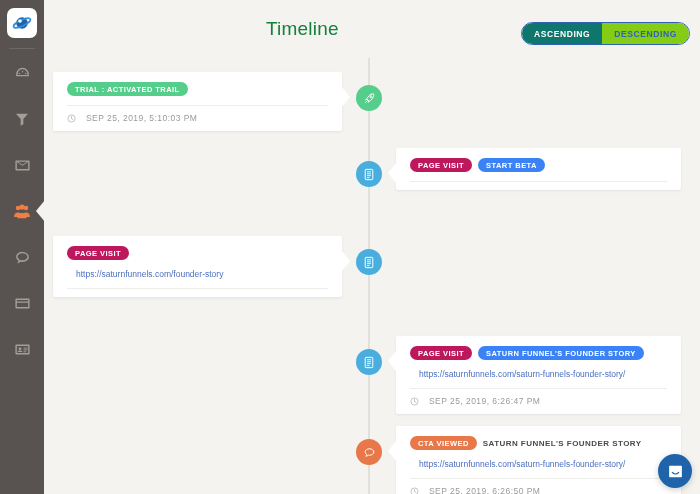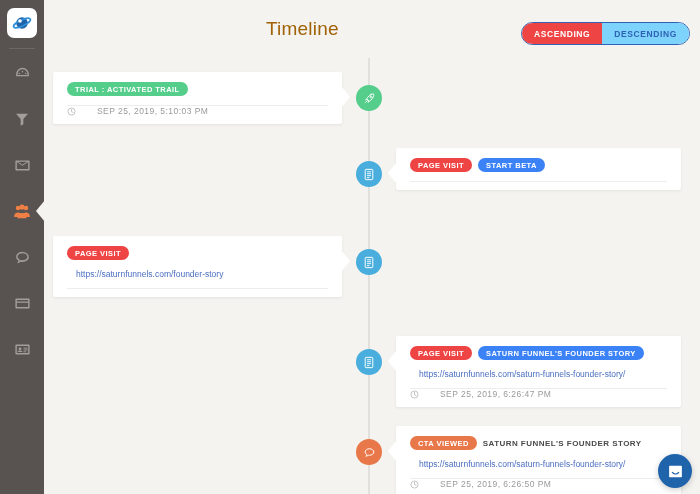--- a/index.html
+++ b/index.html
@@ -47,36 +47,36 @@
   
   .main{
     position:absolute; left:44px; top:0; right:0; bottom:0;
     background:#f4f3ef; overflow:hidden;
   }
   .header{
     height:58px; position:relative;
   }
   .page-title{
     position:absolute; left:222px; top:18px;
-    font-size:19px; color:#a16207; font-weight:400;
+    font-size:19px; color:#15803d; font-weight:400;
     letter-spacing:0.2px;
   }
   .sort-toggle{
     position:absolute; right:10px; top:22px;
     display:flex; height:23px;
     border:1px solid #2f62b5; border-radius:12px; overflow:hidden;
     background:#fff;
   }
   .sort-btn{
     font-size:8.5px; font-weight:bold; letter-spacing:0.6px;
     display:flex; align-items:center; justify-content:center;
-    padding:0 12px; color:#2f62b5; background:#7dd3fc;
+    padding:0 12px; color:#2f62b5; background:#84cc16;
     cursor:pointer; white-space:nowrap;
   }
-  .sort-btn.active{ background:#ef4444; color:#fff;text-align:center; }
+  .sort-btn.active{ background:#0f766e; color:#fff;text-align:center; }
 
   
   .timeline{ position:relative; height:436px; }
   .spine{
     position:absolute; left:324px; top:0; width:2px; height:436px;
     background:#e2e0db;
   }
   .row{ position:absolute; left:0; right:0; }
   .node{
     position:absolute; left:312px; width:26px; height:26px;
@@ -114,36 +114,36 @@
   }
 
   .badges{ display:flex; align-items:center; gap:6px; flex-wrap:nowrap; }
   .badge{
     display:inline-flex; align-items:center;
     height:14px; padding:0 8px; border-radius:8px;
     font-size:7.5px; font-weight:bold; color:#fff;
     letter-spacing:0.45px; white-space:nowrap;
   }
   .badge.green{ background:#55cd8b; }
-  .badge.lightblue{ background:#ef4444; }
+  .badge.lightblue{ background:#be185d; }
   .badge.darkblue{ background:#3b82f6; }
   .badge.orange{ background:#e8784a; }
   .plain-title{
     font-size:8px; font-weight:bold; color:#4b4b4b;
     letter-spacing:0.45px; white-space:nowrap;
   }
 
   .url{
     display:block; margin-top:9px; margin-left:9px;
     font-size:8.5px; color:#4b6fc0; text-decoration:none;
     word-break:break-all;
   }
   .divider{ height:1px; background:#ededea; margin-top:9px; }
   .time-row{
-    display:flex; align-items:center; gap:21px; 
+    display:flex; align-items:center; gap:10px; margin-top:7px;
   }
   .clock-icon{ flex:0 0 auto; }
   .time-text{
     font-size:8.5px; color:#9a9a9a; letter-spacing:0.45px;
     white-space:nowrap;
   }
 
   
   .chat-widget{
     position:absolute; right:8px; bottom:6px;

